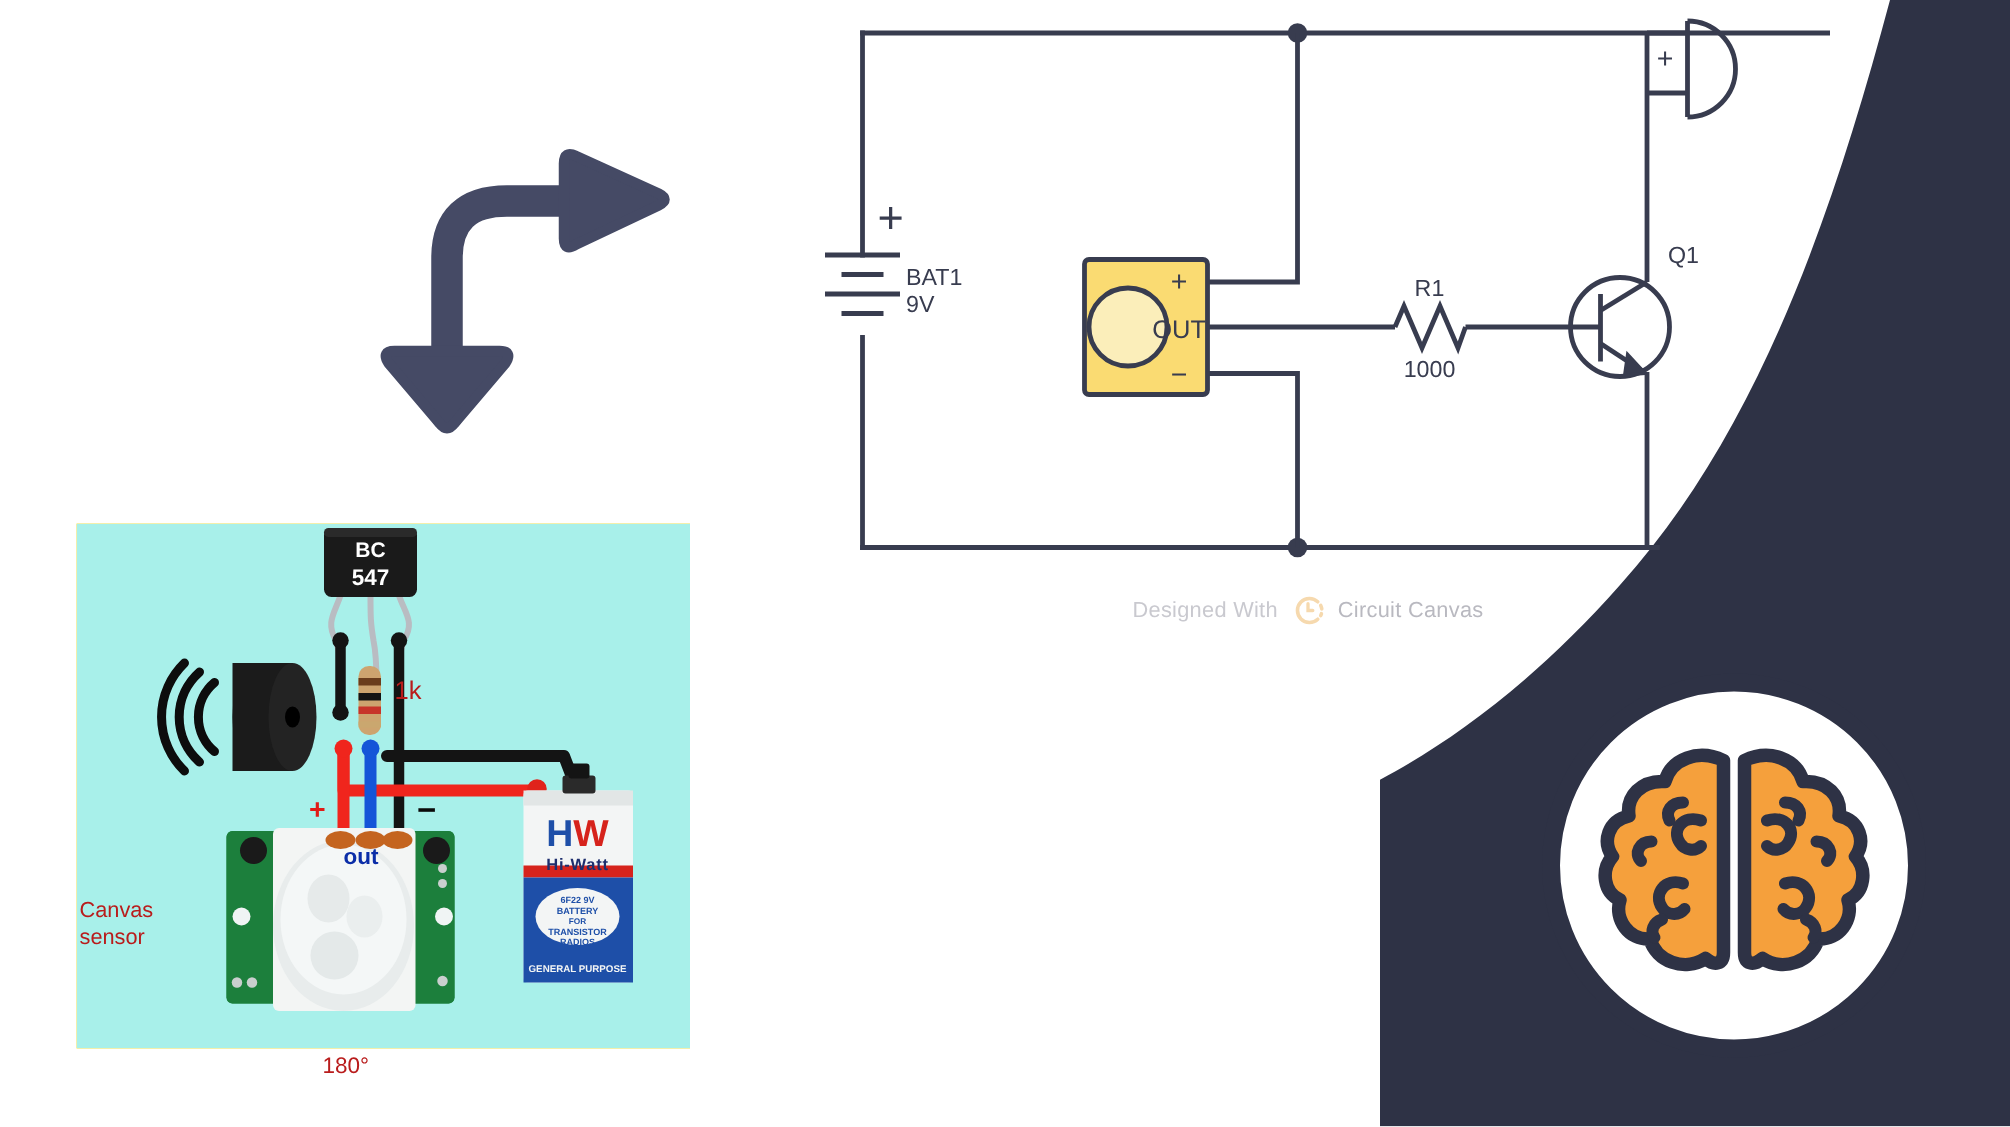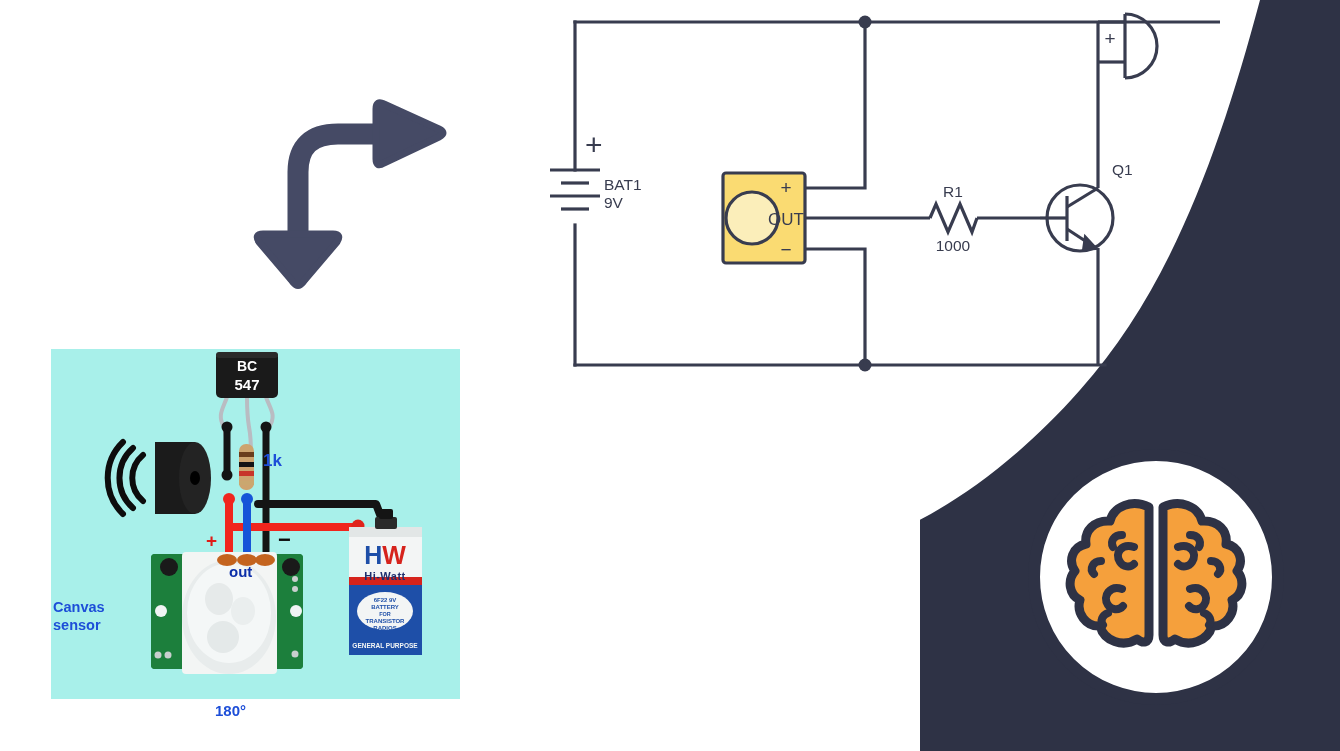--- a/index.html
+++ b/index.html
@@ -32,23 +32,22 @@
   .credit .cc-name{color:#b9b9c0;}
 
   
   .photo{
     position:absolute;left:51px;top:349px;width:409px;height:350px;
     background:#fde047;overflow:hidden;
   }
   .photo-inner{position:absolute;left:0;top:0;width:409px;height:350px;}
 
   .photo-label{
-    position:absolute;color:#1d4ed8;font-size:14.5px;line-height:18px;
+    position:absolute;color:#b91c1c;font-size:14.5px;line-height:18px;
     font-family:"Liberation Sans", sans-serif;
-    font-weight:bold;
   }
   .lbl-motion{left:53px;top:598px;width:70px;text-align:left;}
   .lbl-deg{left:215px;top:702px;font-size:15px;}
   .lbl-1k{left:263px;top:452px;font-size:17px;}
   .lbl-out{left:229px;top:563px;font-size:15px;font-weight:bold;color:#0b2ea8;}
   .lbl-plus{left:206px;top:532px;font-size:19px;font-weight:bold;color:#e01b17;}
   .lbl-minus{left:278px;top:531px;font-size:22px;font-weight:bold;color:#0a0a0a;}
 
   
   .brain-badge{position:absolute;left:1022px;top:443px;width:268px;height:268px;}
@@ -140,20 +139,31 @@
       <g stroke="#383c4f" stroke-width="3.2" fill="none">
         <path d="M585,14 L585,78"></path>
         <path d="M585,14 A32,32 0 0 1 585,78"></path>
         <line x1="558" y1="62" x2="585" y2="62"></line>
         <line x1="558" y1="22" x2="585" y2="22"></line>
       </g>
       <text class="svgtxt" x="570" y="45" font-size="19" text-anchor="middle">+</text>
     </svg>
   </div>
 
+  <div class="credit">
+    <span>Designed With</span>
+    <span class="cc-mark">
+      <svg width="22" height="22" viewBox="0 0 22 22" xmlns="http://www.w3.org/2000/svg">
+        <path d="M17.5,5.2 A8,8 0 1 0 17.5,16.8" fill="none" stroke="#f6d9ae" stroke-width="2.4" stroke-linecap="round"></path>
+        <path d="M19.5,7.6 A8,8 0 0 1 19.5,14.4" fill="none" stroke="#f6d9ae" stroke-width="2.4" stroke-linecap="round" stroke-dasharray="2.4 3.2"></path>
+        <path d="M11,6.5 L11,11 L14.2,11" fill="none" stroke="#f6d9ae" stroke-width="2.2" stroke-linecap="round"></path>
+      </svg>
+    </span>
+    <span class="cc-name">Circuit Canvas</span>
+  </div>
 
   <div class="photo">
     <div class="photo-inner">
       <svg width="409" height="350" viewBox="0 0 409 350" xmlns="http://www.w3.org/2000/svg">
         <rect x="0" y="0" width="409" height="350" fill="#a8f0ea"></rect>
 
         <g fill="none" stroke-linecap="round">
           <path d="M176,48 C172,60 166,66 173,78 C176,88 176,96 176,104" stroke="#b9bcc2" stroke-width="4"></path>
           <path d="M196,48 C196,62 196,66 198,78 C200,88 200,96 200,106" stroke="#b9bcc2" stroke-width="4"></path>
           <path d="M215,48 C219,60 226,66 218,78 C215,88 215,96 215,104" stroke="#b9bcc2" stroke-width="4"></path>

